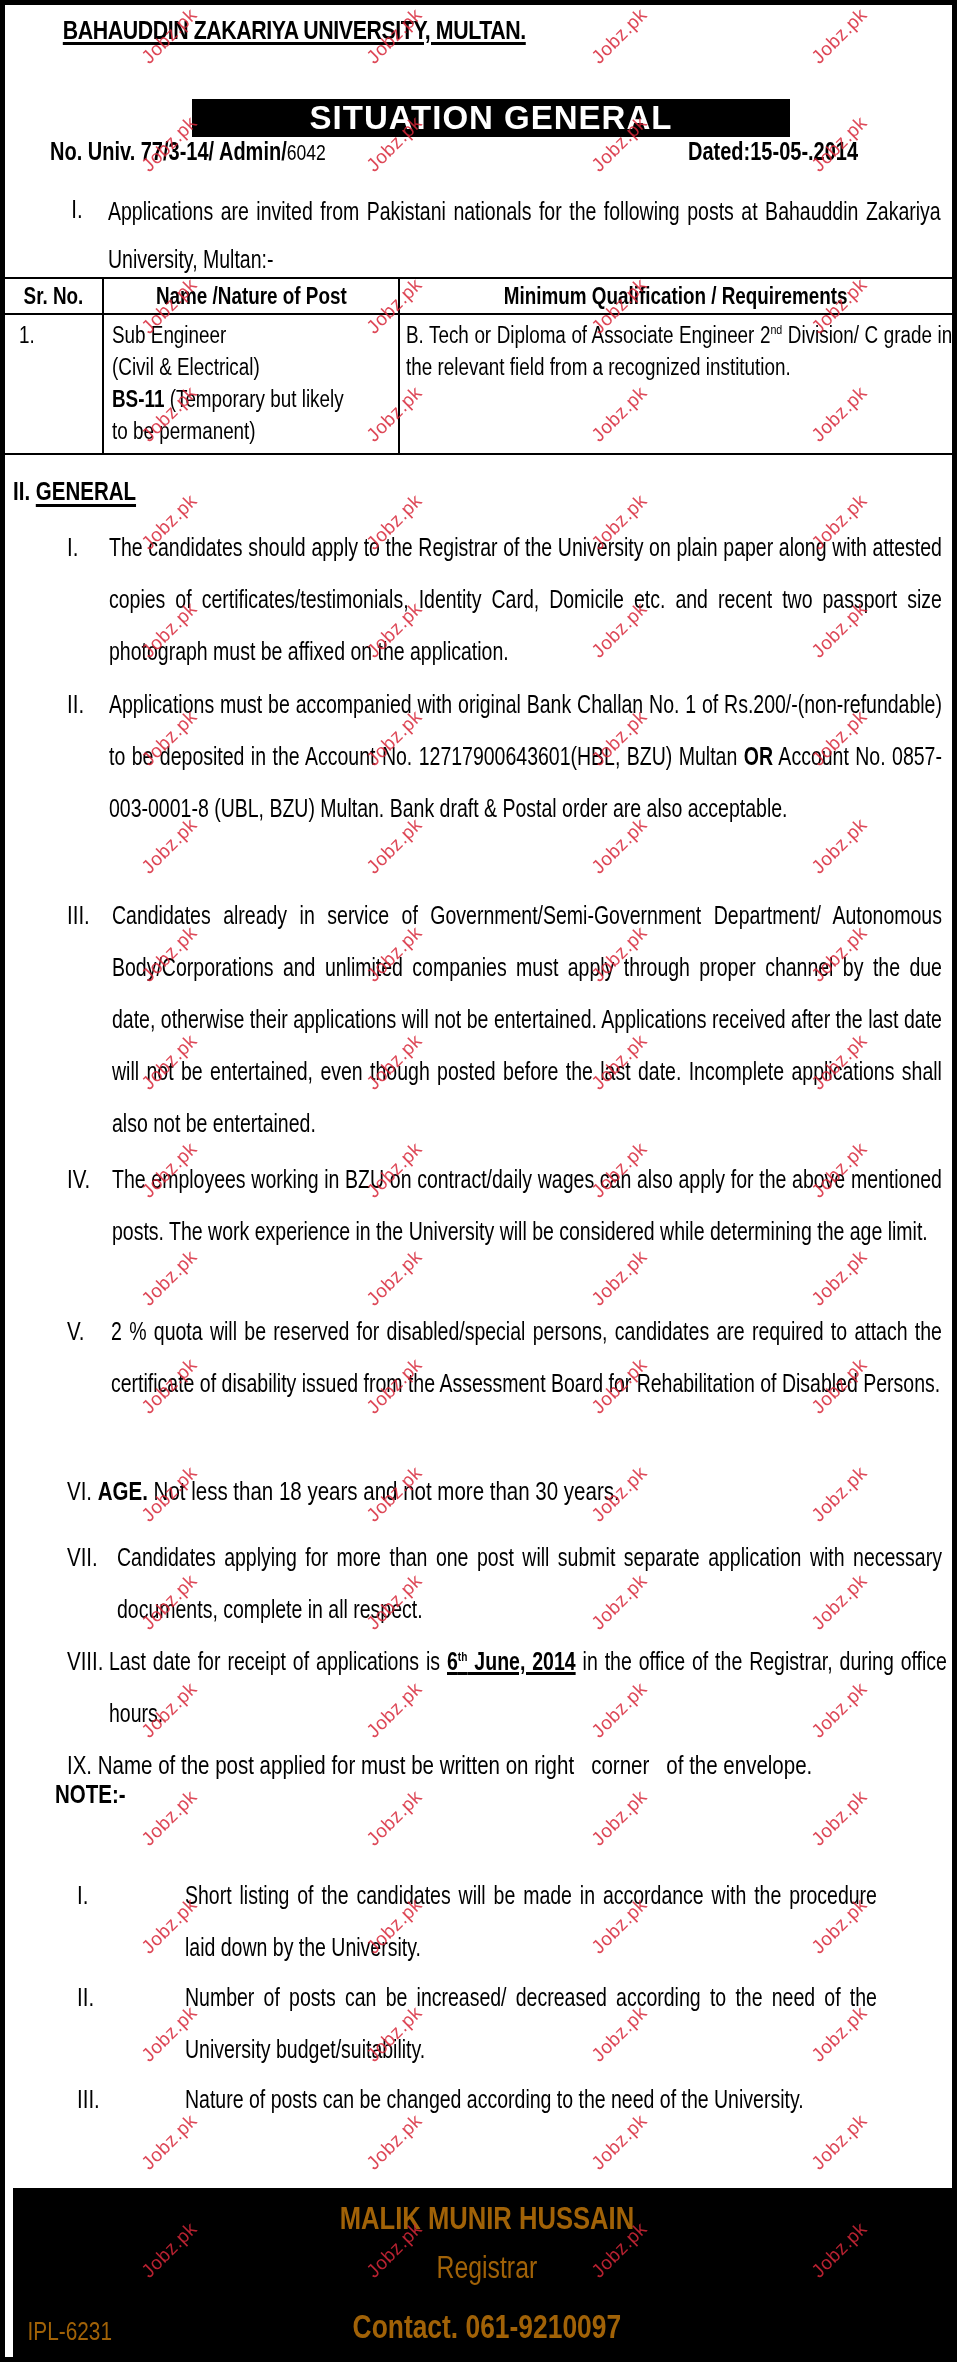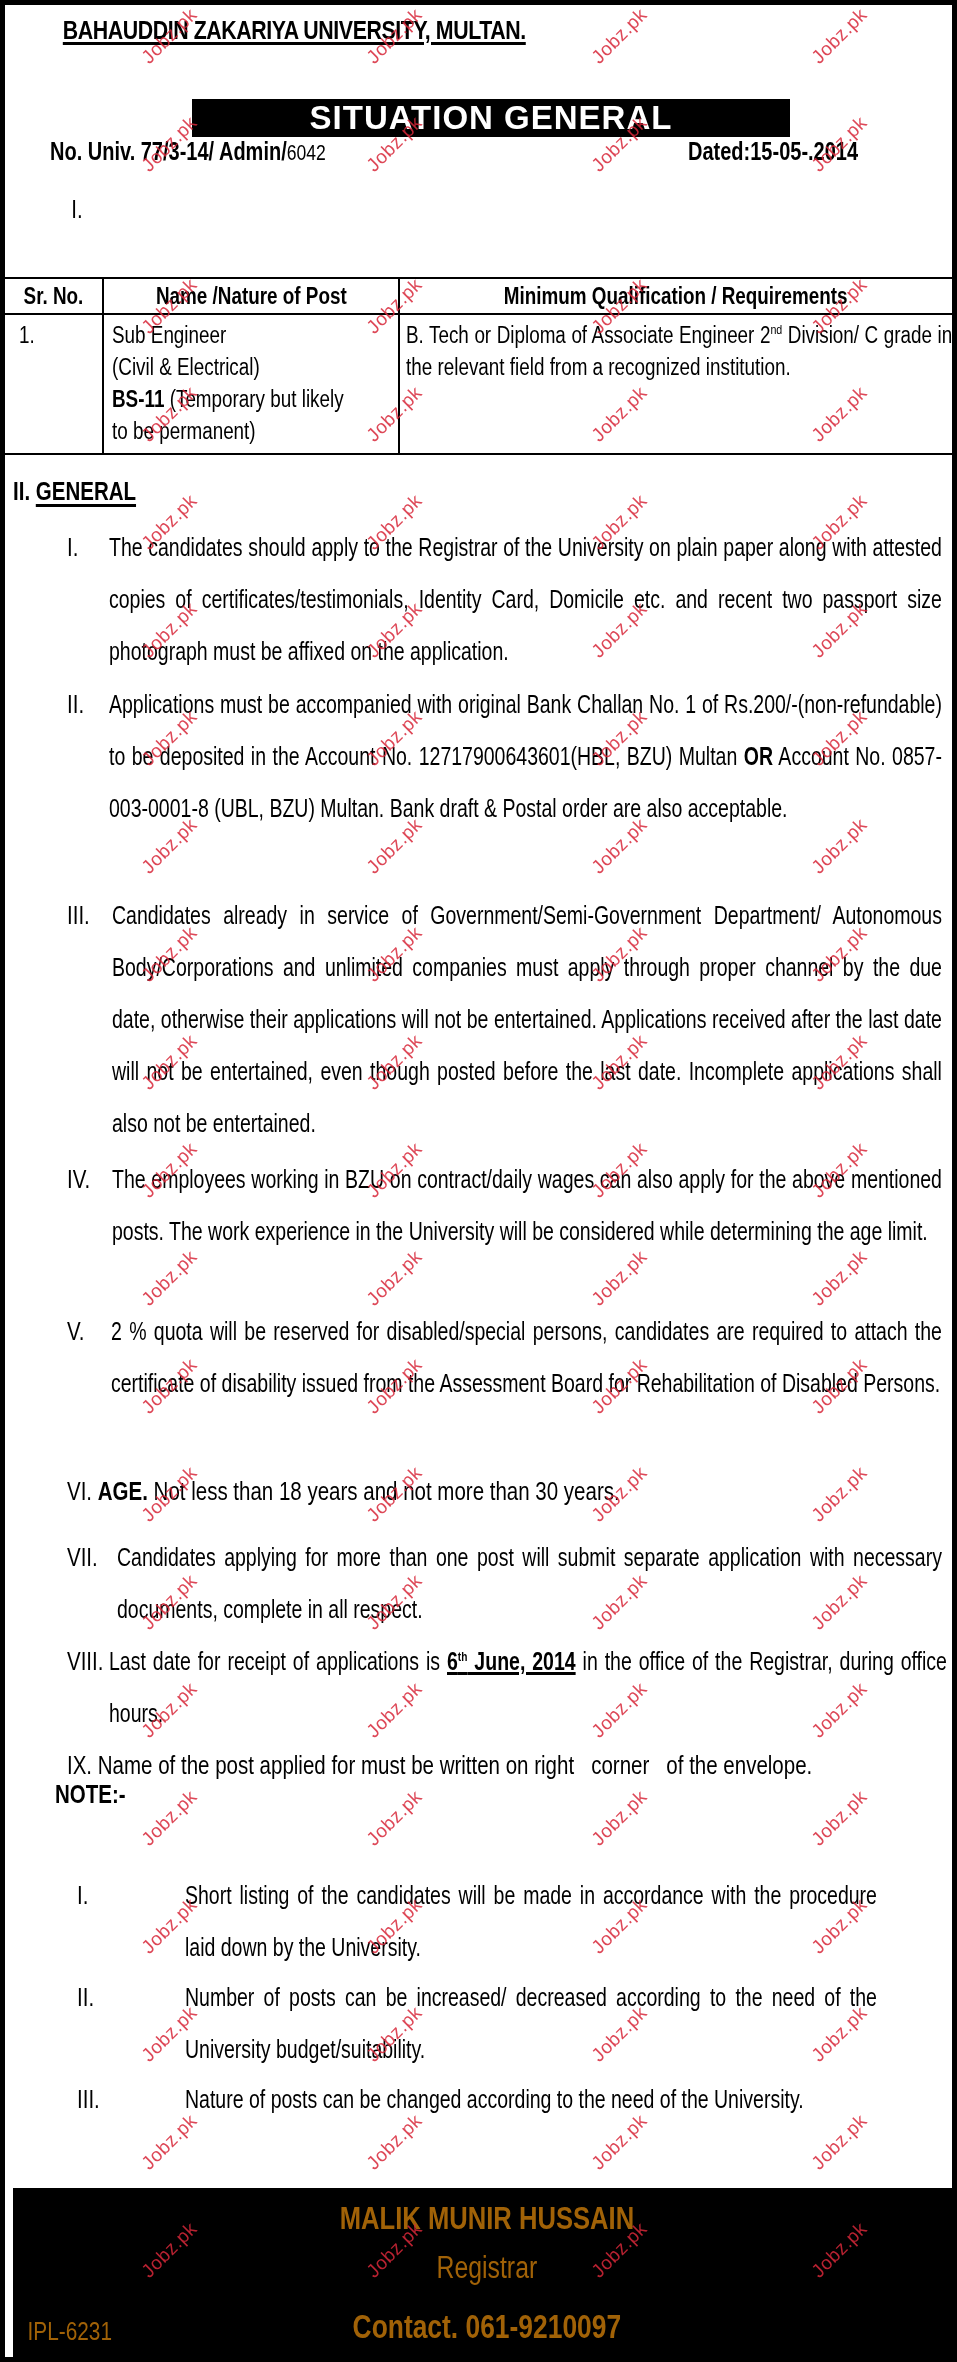--- a/index.html
+++ b/index.html
@@ -90,20 +90,23 @@
 
   <div class="hdr-title"><span>BAHAUDDIN ZAKARIYA UNIVERSITY, MULTAN.</span></div>
 
 
   <div class="banner">SITUATION GENERAL</div>
 
   <div class="ref"><span class="inner"><span>No. Univ. 77/3-14/ Admin/</span><span class="num">6042</span></span></div>
   <div class="date"><span class="inner">Dated:15-05-.2014</span></div>
 
   <div class="intro-num"><span class="sqc">I.</span></div>
+  <div class="para intro">
+      <span class="txt">Applications are invited from Pakistani nationals for the following posts at Bahauddin Zakariya University, Multan:-</span>
+    </div>
 
   <table class="posts">
     <thead>
       <tr>
         <th style="width:98px;"><span class="sqc">Sr. No.</span></th>
         <th style="width:296px;"><span class="sqc">Name /Nature of Post</span></th>
         <th><span class="sqc">Minimum Qualification / Requirements</span></th>
       </tr>
     </thead>
     <tbody>

